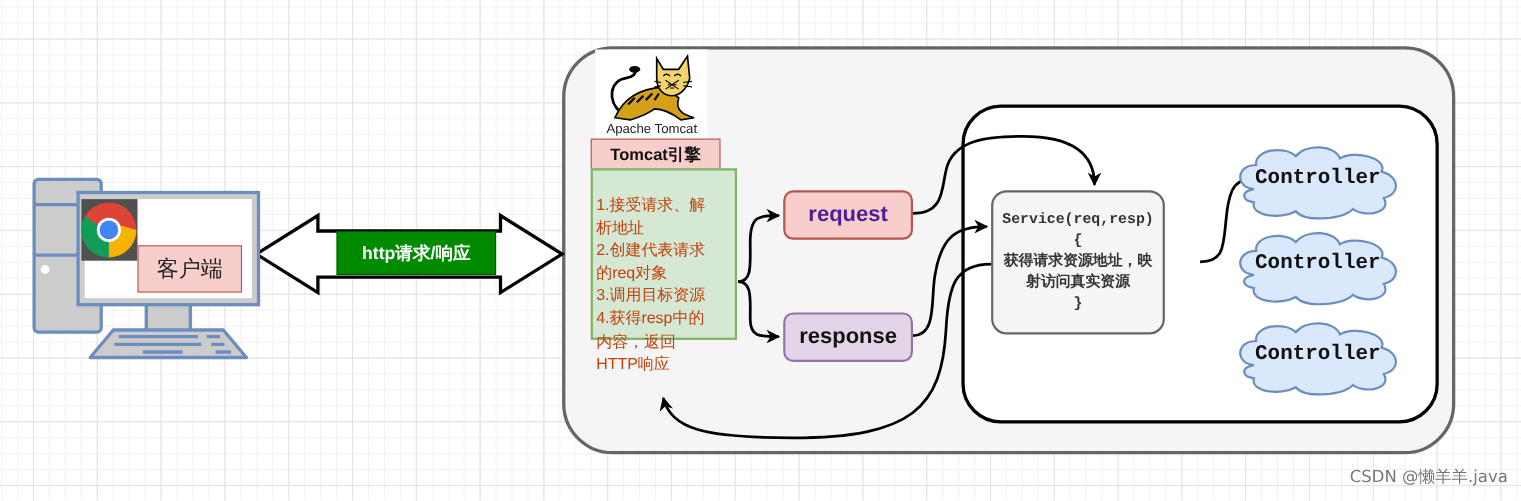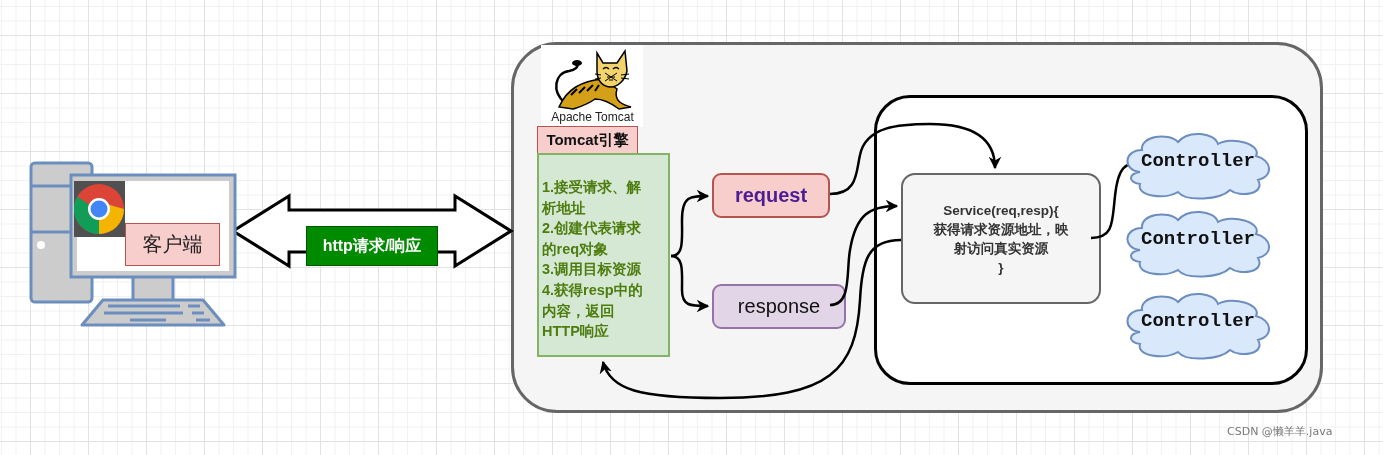--- a/index.html
+++ b/index.html
@@ -25,65 +25,65 @@
   .app-container {
     left: 874px; top: 95px; width: 434px; height: 290px;
     border: 3px solid #000; border-radius: 36px; background: #fff;
   }
   .tomcat-logo-box { left: 541px; top: 45px; width: 102px; height: 82px; background: #fff; }
   .tomcat-caption {
     left: 541px; top: 110px; width: 103px; font-size: 12px; color: #222; text-align: center;
     white-space: nowrap;
   }
   .engine-label {
-    left: 537px; top: 126px; width: 101px; height: 28px;
+    left: 537px; top: 126px; width: 118px; height: 28px;
     background: #f8cecc; border: 1px solid #b85450;
     font-weight: bold; font-size: 15px; color: #111;
     display: flex; align-items: center; justify-content: center;
   }
   .steps-box {
-    left: 537px; top: 153px; width: 133px; height: 204px;
+    left: 537px; top: 153px; width: 133px; height: 156px;
     background: #d5e8d4; border: 2px solid #82b366;
-    font-weight: bold; font-size: 14.5px; line-height: 20.6px; color: #4d7c0f;
+    font-weight: normal; font-size: 14.5px; line-height: 20.6px; color: #c2410c;
     padding: 22px 2px 0 3px; white-space: pre-line;
   }
   .req-box {
     left: 712px; top: 173px; width: 118px; height: 45px;
     background: #f8cecc; border: 2px solid #b85450; border-radius: 9px;
     font-weight: bold; font-size: 20px; display: flex; align-items: center; justify-content: center; color: #4c1d95;
   }
   .resp-box {
-    left: 712px; top: 284px; width: 134px; height: 45px;
+    left: 712px; top: 284px; width: 118px; height: 45px;
     background: #e1d5e7; border: 2px solid #9673a6; border-radius: 9px;
-    font-weight: normal; font-size: 20px; display: flex; align-items: center; justify-content: center; color: #111;
+    font-weight: bold; font-size: 20px; display: flex; align-items: center; justify-content: center; color: #111;
   }
   .service-box {
-    left: 901px; top: 173px; width: 200px; height: 131px;
+    left: 901px; top: 173px; width: 158px; height: 131px;
     background: #f5f5f5; border: 2px solid #666; border-radius: 14px;
     font-weight: bold; font-size: 13.5px; line-height: 19px; color: #333;
     display: flex; align-items: center; justify-content: center; text-align: center;
-    white-space: pre-line; padding: 0 6px;
+    white-space: pre-line; padding: 0 6px; font-family: Liberation Mono, monospace;
   }
   .cloud-label {
     position: absolute; font-weight: bold; font-size: 19px; color: #111;
     width: 150px; text-align: center; font-family: Liberation Mono, monospace;
   }
   .client-label {
     left: 125px; top: 223px; width: 95px; height: 43px;
     background: #f8cecc; border: 1px solid #b85450;
     font-size: 20px; color: #222; display: flex; align-items: center; justify-content: center;
   }
   .http-label {
-    left: 306px; top: 226px; width: 132px; height: 40px;
+    left: 306px; top: 210px; width: 145px; height: 40px;
     background: #008a00; border: 1px solid #005700;
     color: #fff; font-weight: bold; font-size: 16px;
     display: flex; align-items: center; justify-content: center;
   }
   .watermark {
-    left: 1227px; top: 424px; font-size: 11px; color: #777; white-space: nowrap;
+    left: 1227px; top: 424px; font-size: 15px; color: #777; white-space: nowrap;
     font-family: "DejaVu Sans", sans-serif;
   }
 </style>
 </head>
 <body>
 
 <div class="abs tomcat-container"></div>
 
 <div class="abs app-container"></div>
 

